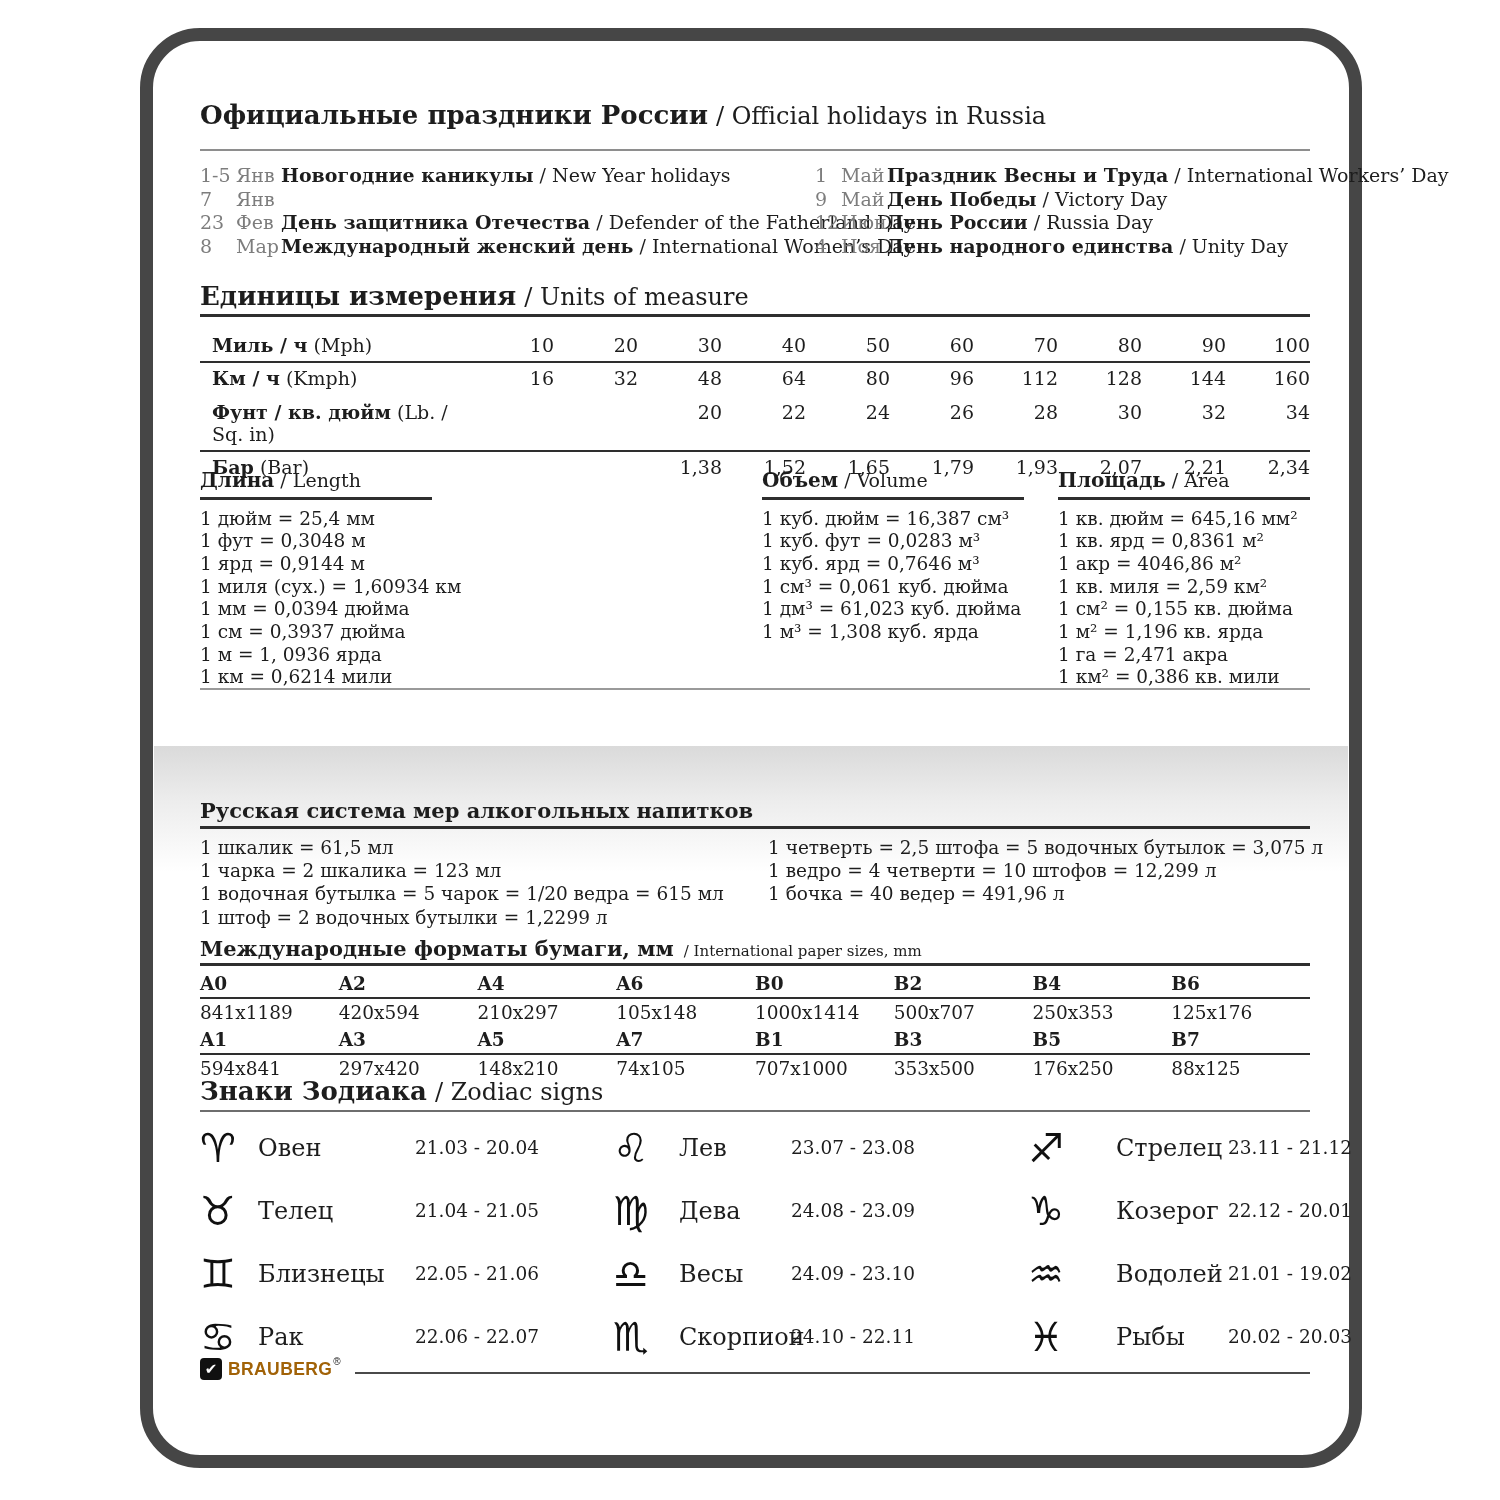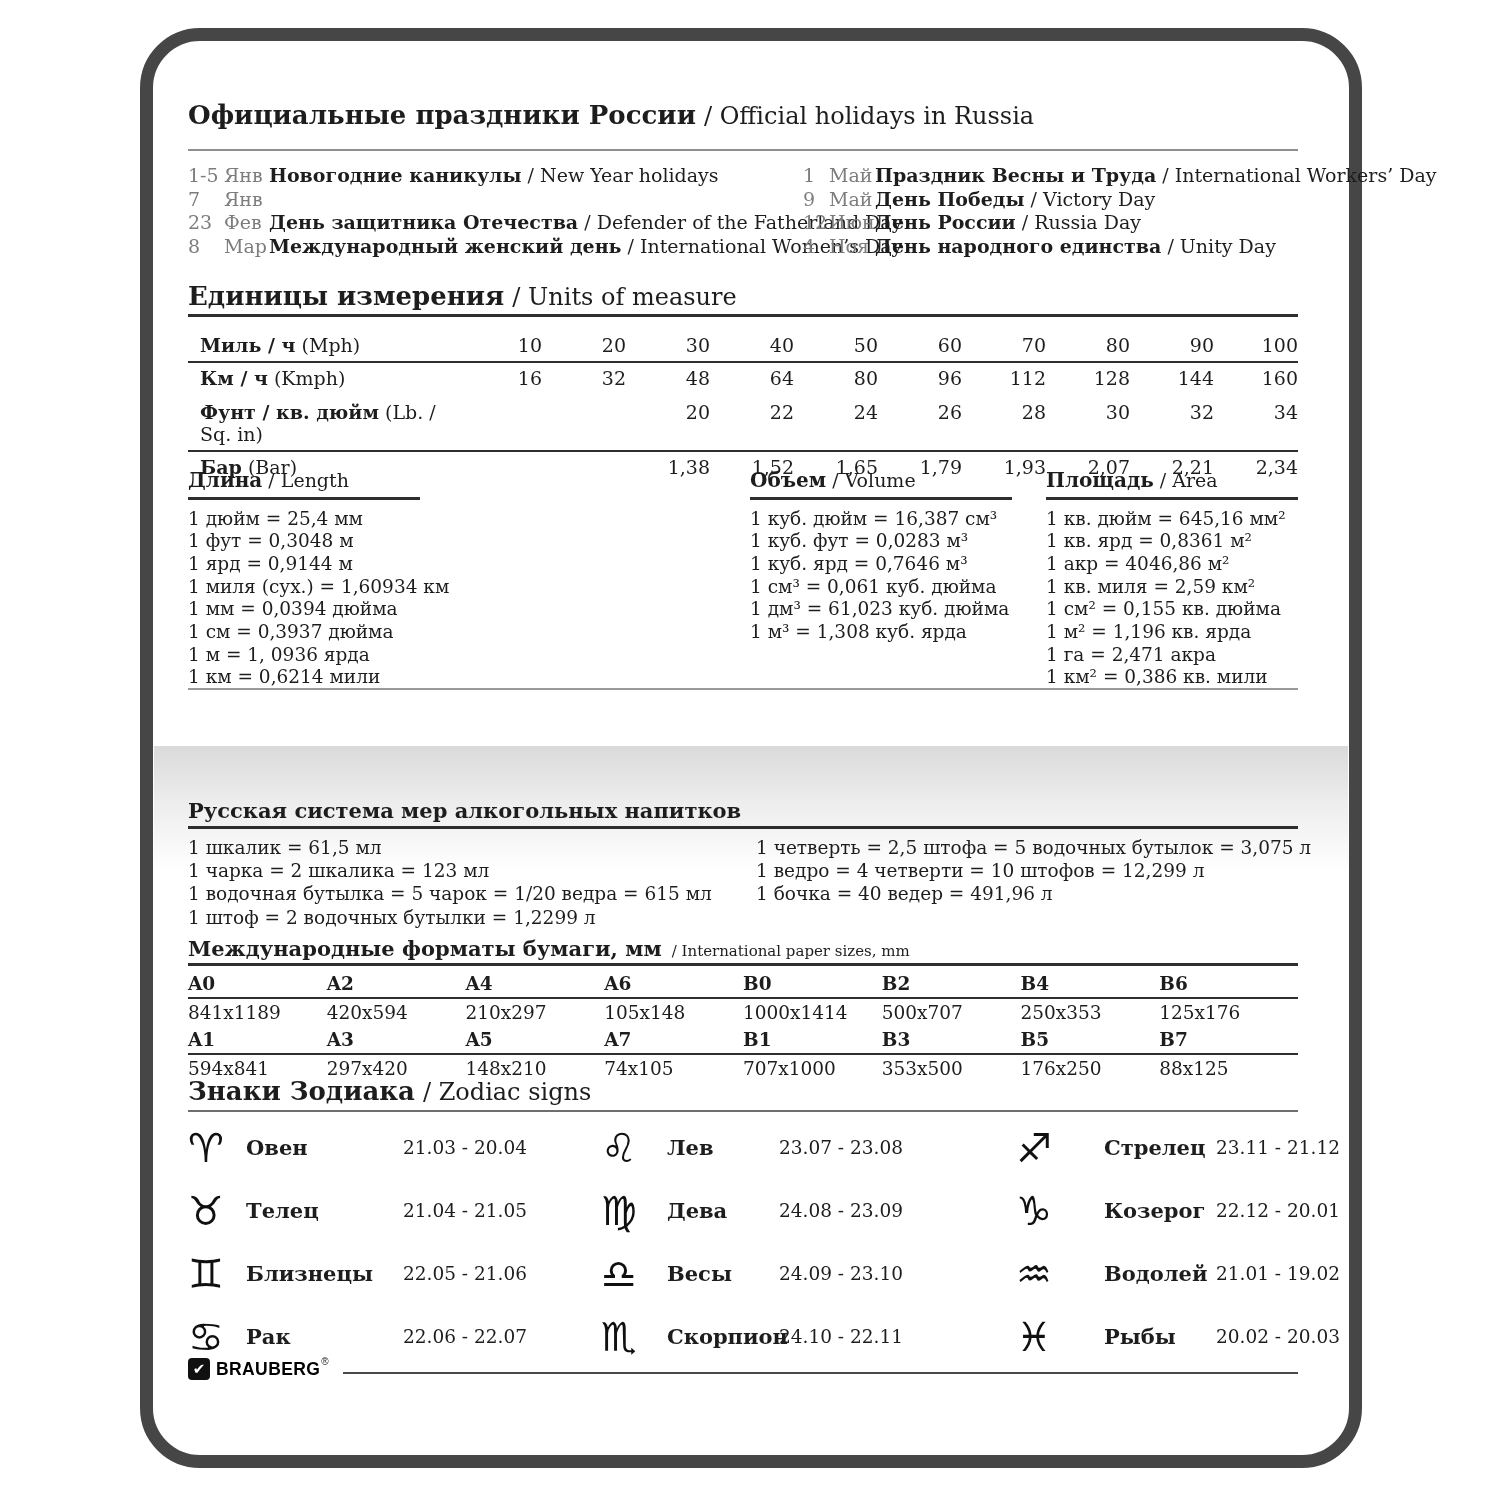--- a/index.html
+++ b/index.html
@@ -8,21 +8,21 @@
   .abs { position:absolute; }
 
   
   .frame { position:absolute; left:140px; top:28px; width:1222px; height:1440px;
            border:13px solid #464646; border-radius:60px; box-sizing:border-box; background:transparent; }
 
   
   .band { position:absolute; left:154px; top:746px; width:1194px; height:126px;
           background:linear-gradient(to bottom,#dadada 0,#ececec 42%,#ffffff 100%); }
 
-  .content { position:absolute; left:188px; top:0; width:1110px; height:1256px; }
+  .content { position:absolute; left:200px; top:0; width:1110px; height:1256px; }
 
   
   .title-lg { font-size:26px; font-weight:bold; white-space:nowrap; }
   .title-lg .en { font-weight:normal; font-size:24px; margin-left:8px; }
   .title-md { font-size:21px; font-weight:bold; white-space:nowrap; }
   .title-md .en { font-weight:normal; font-size:15px; margin-left:10px; }
 
   
   .rule-gray  { height:2px;   background:#8e8e8e; }
   .rule-dark  { height:3px;   background:#2e2e2e; }
@@ -70,30 +70,30 @@
   
   .z-col { position:absolute; top:1116px; }
   .z1 { left:0;     width:410px; }
   .z2 { left:413px; width:412px; }
   .z3 { left:828px; width:282px; }
   .z-row { display:grid; align-items:center; height:63px; }
   .z1 .z-row { grid-template-columns:58px 157px auto; }
   .z2 .z-row { grid-template-columns:66px 112px auto; }
   .z3 .z-row { grid-template-columns:88px 112px auto; }
   .z-icon { font-family:"DejaVu Sans", sans-serif; font-size:40px; line-height:1; color:#101010; }
-  .z-name { font-weight:bold; font-size:21px; white-space:nowrap; }
+  .z-name { font-weight:normal; font-size:24px; white-space:nowrap; }
   .z-dates { font-size:18.5px; white-space:nowrap; }
 
   
   .brand-row { position:absolute; left:0; top:1358px; width:1110px; display:flex; align-items:center; }
   .brand-mark { width:22px; height:22px; background:#101010; border-radius:4px; color:#fff;
                 display:flex; align-items:center; justify-content:center;
                 font-family:"DejaVu Sans", sans-serif; font-size:15px; font-weight:bold; margin-right:6px; }
   .brand-name { font-family:"Liberation Sans", sans-serif; font-weight:bold; font-size:17.5px;
-                letter-spacing:0.4px; color:#000000; }
+                letter-spacing:0.4px; color:#a16207; }
   .brand-reg  { font-family:"Liberation Sans", sans-serif; font-size:10px; position:relative; top:-8px; margin-left:1px; }
   .brand-line { flex:1; border-top:2px solid #4a4a4a; margin-left:14px; margin-top:8px; }
 </style>
 </head>
 <body>
 
 <div class="page">
   <div class="frame"></div>
   <div class="band"></div>
 

